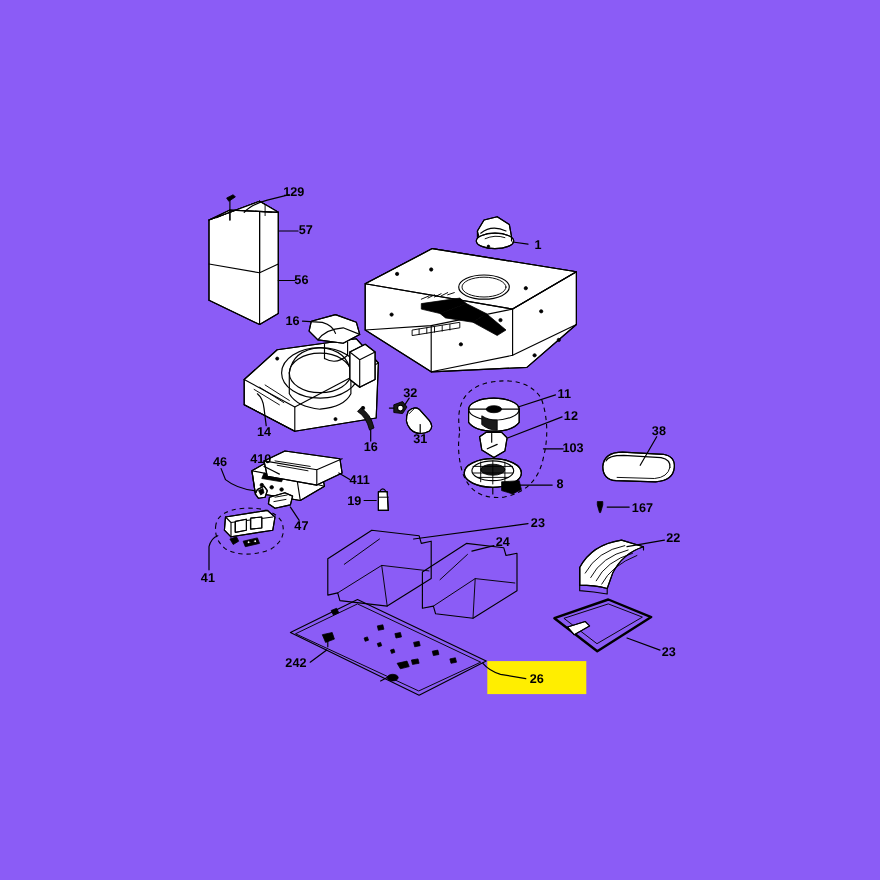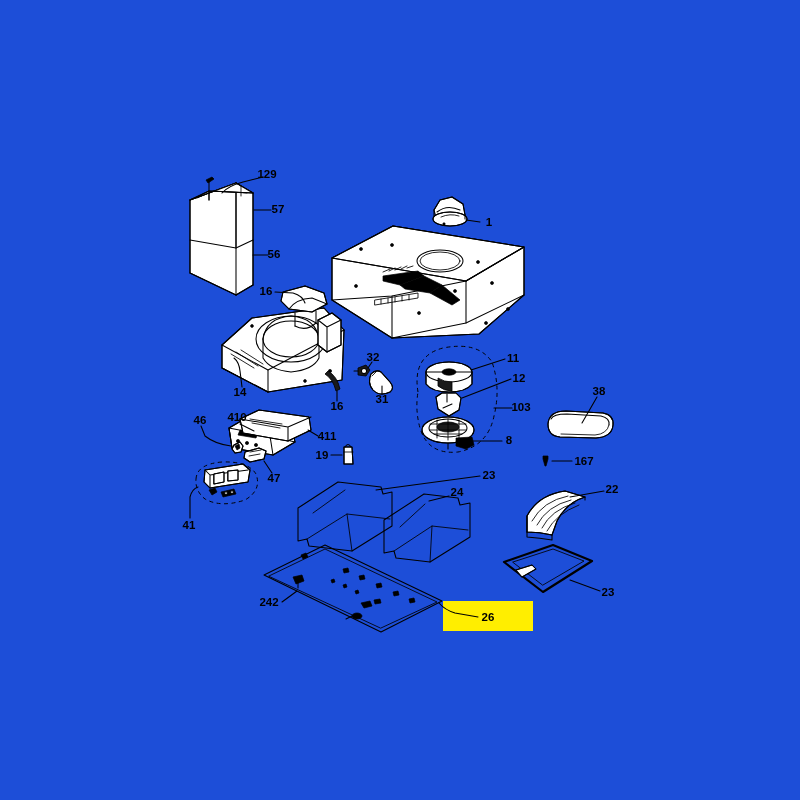--- a/index.html
+++ b/index.html
@@ -8,21 +8,21 @@
     padding: 0;
     background: #ffffff;
   }
   body {
     font-family: "Liberation Sans", sans-serif;
   }
   #diagram-root {
     position: relative;
     width: 800px;
     height: 800px;
-    background: #1d4ed8;
+    background: #8b5cf6;
     overflow: hidden;
   }
   #diagram-svg {
     position: absolute;
     left: 0;
     top: 0;
     width: 800px;
     height: 800px;
   }
   .callout-text {

